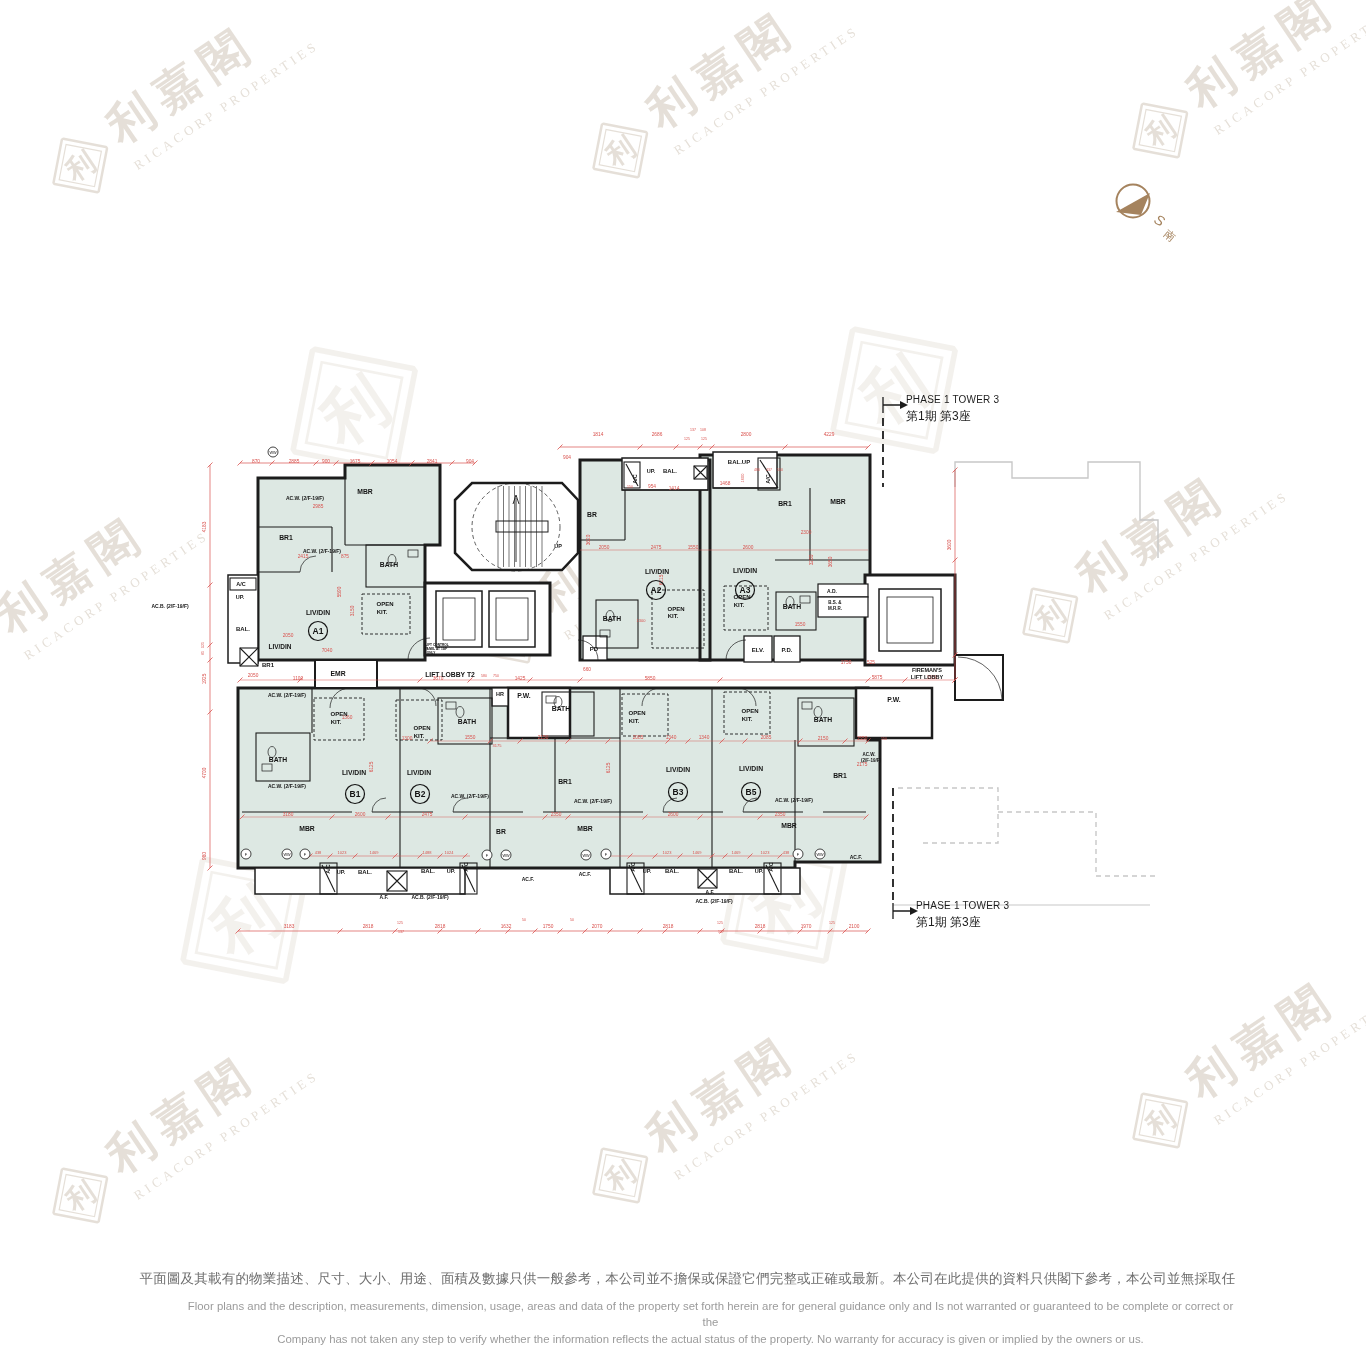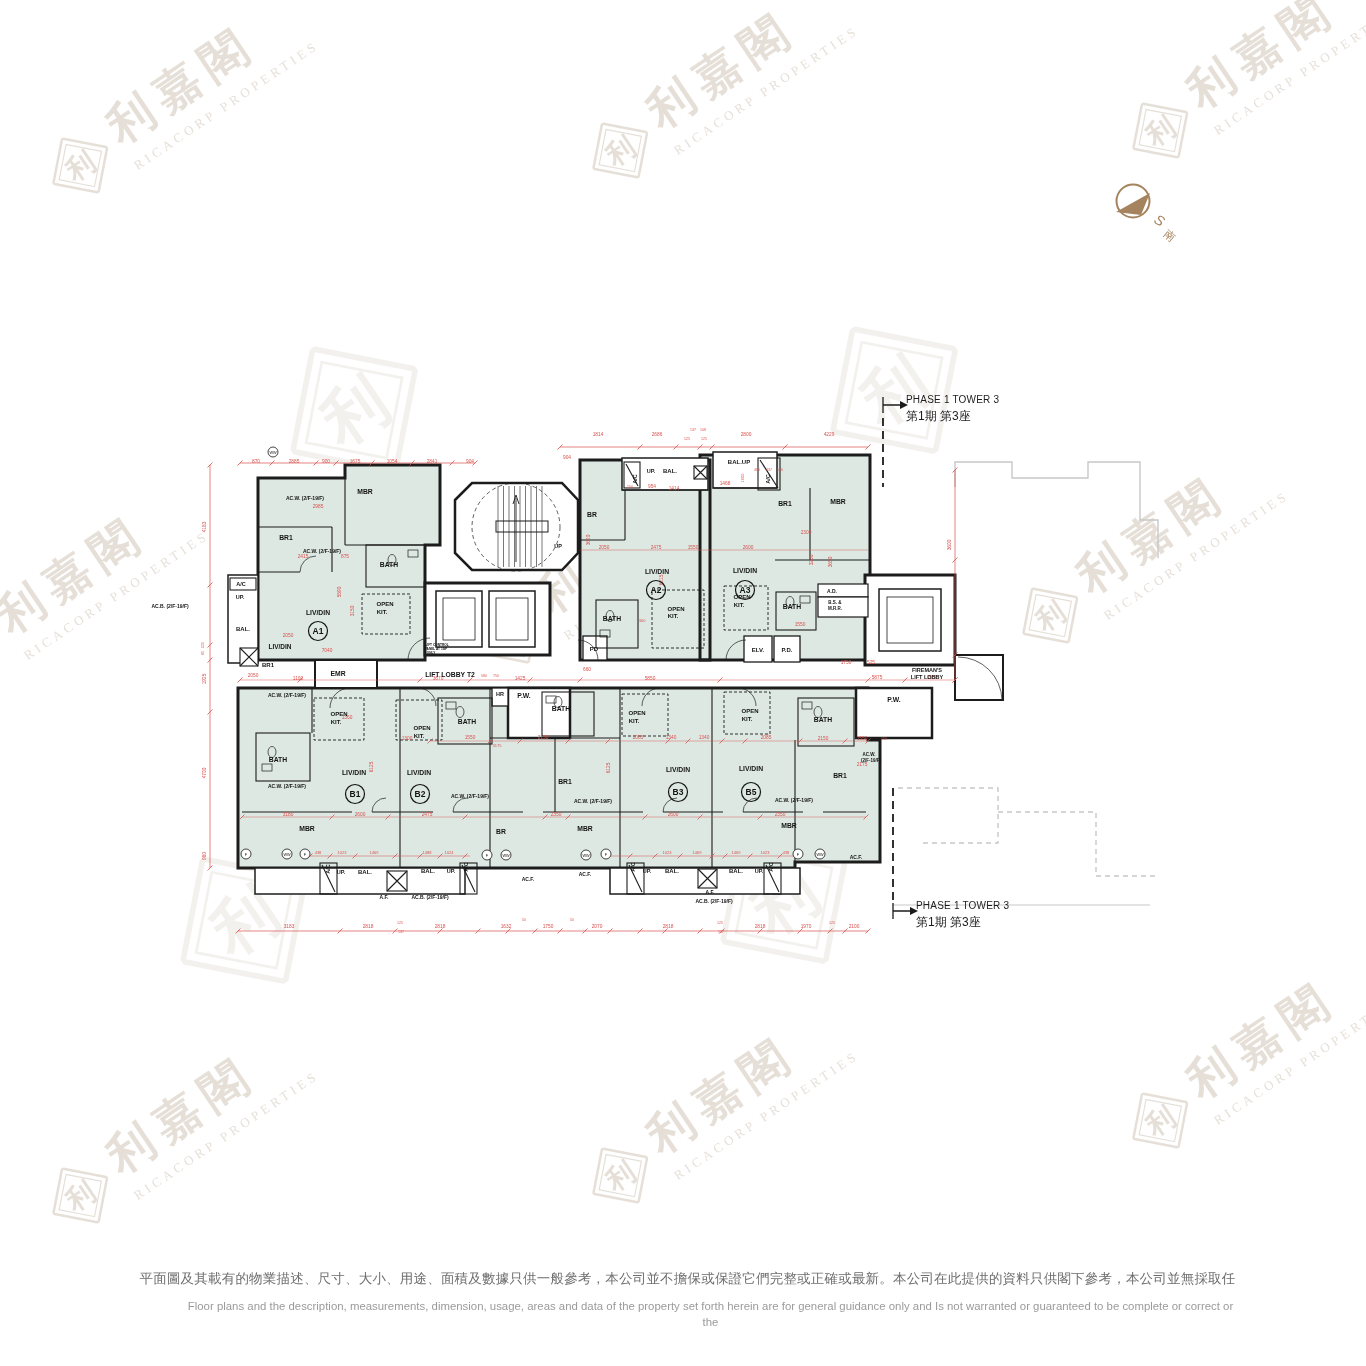--- a/index.html
+++ b/index.html
@@ -688,16 +688,17 @@
     <div class="en">PHASE 1 TOWER 3</div>
     <div class="zh">第1期 第3座</div>
   </div>
 
   <div class="disc" style="top:1268px;text-align:center;">
     <div class="disc-zh">
       <div>平面圖及其載有的物業描述、尺寸、大小、用途、面積及數據只供一般參考，本公司並不擔保或保證它們完整或正確或最新。本公司在此提供的資料只供閣下參考，本公司並無採取任</div>
     </div>
     <div class="disc-en">
       <div>Floor plans and the description, measurements, dimension, usage, areas and data of the property set forth herein are for general guidance only and Is not warranted or guaranteed to be complete or correct or the</div>
+      <div>Company has not taken any step to verify whether the information reflects the actual status of the property.  No warranty for accuracy is given or implied by the owners or us.</div>
     </div>
   </div>
 
 </div>
 
 </body></html>

